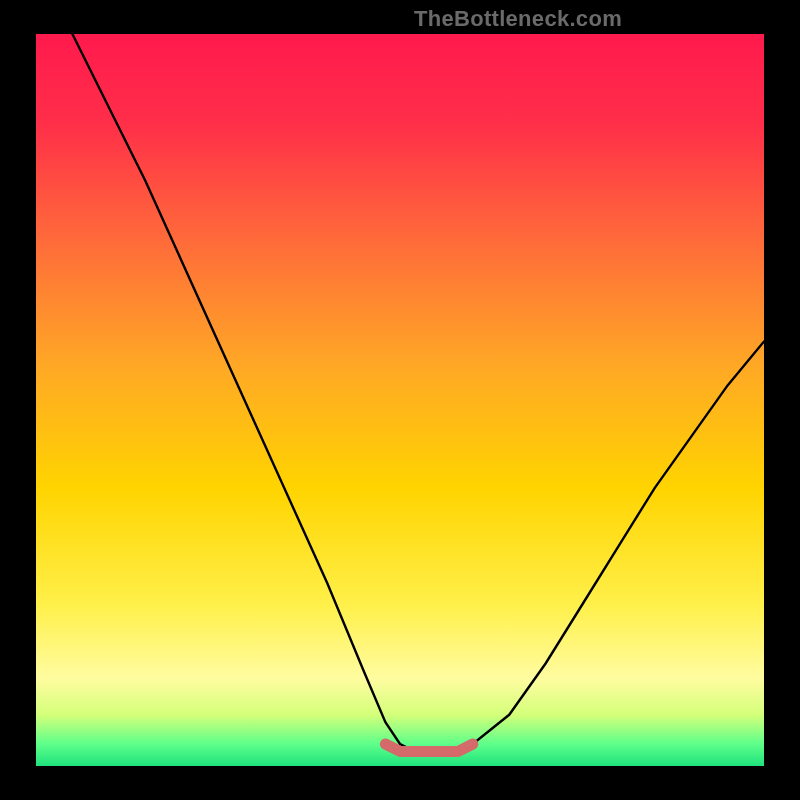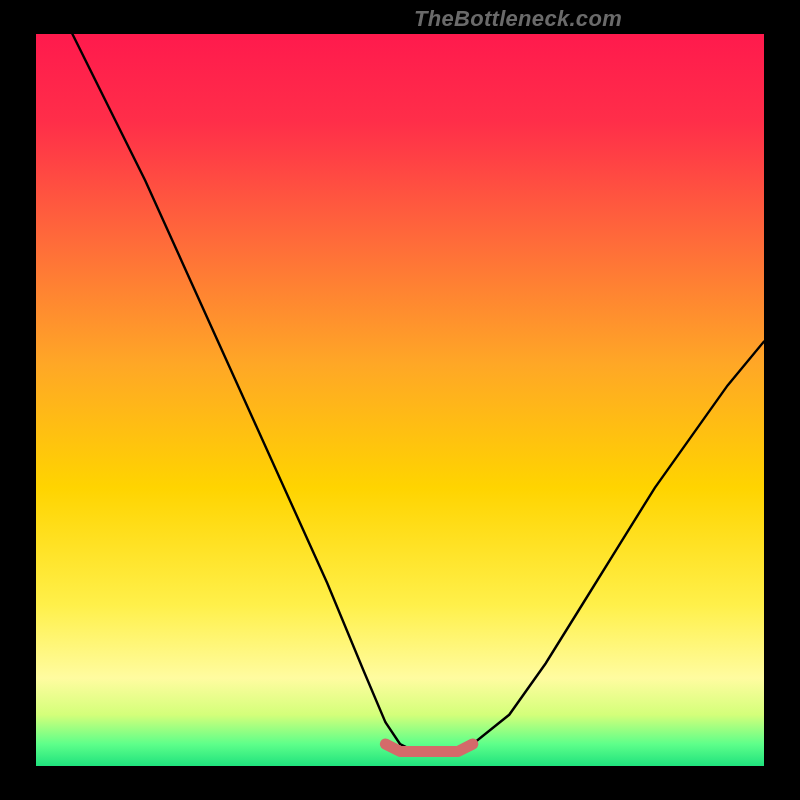--- a/index.html
+++ b/index.html
@@ -9,21 +9,20 @@
     height: 800px;
     overflow: hidden;
     background: #000;
     font-family: Arial, Helvetica, sans-serif;
   }
   .frame {
     position: relative;
     width: 632px;
     height: 800px;
     background: #000;
-    font-style: italic;
   }
   .watermark {
     position: absolute;
     top: 6px;
     right: 10px;
     color: #6a6a6a;
     font-size: 22px;
     font-weight: 600;
     letter-spacing: 0.3px;
     z-index: 10;

